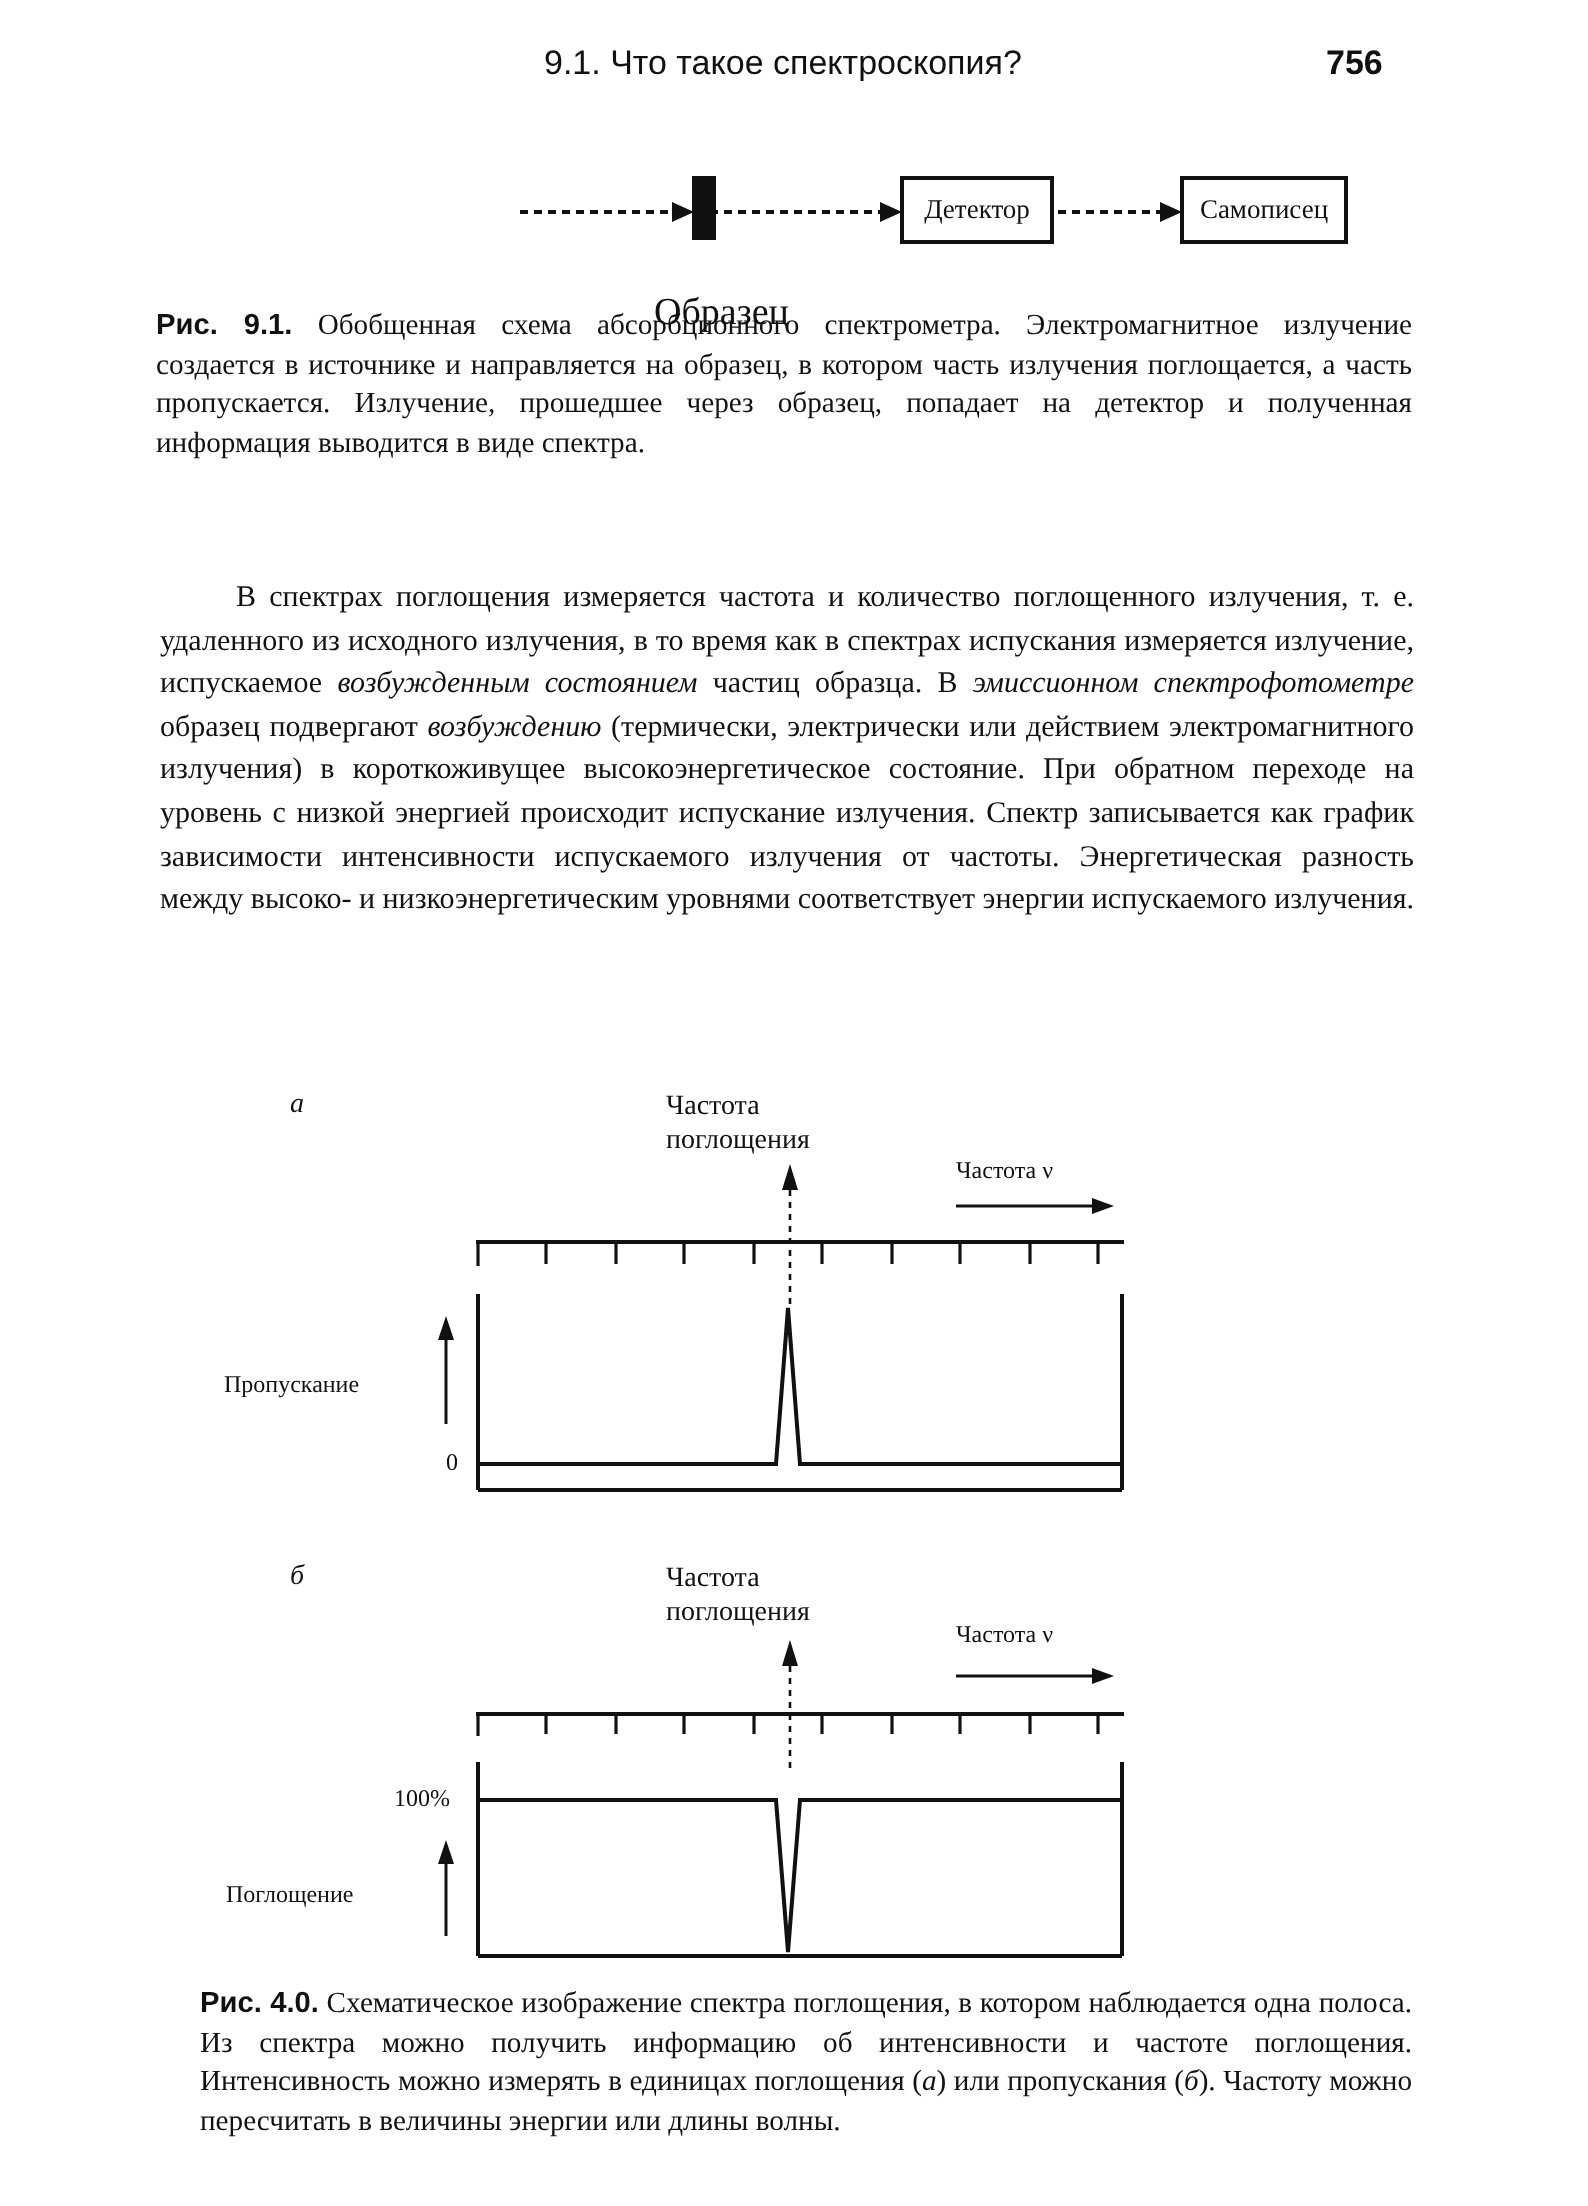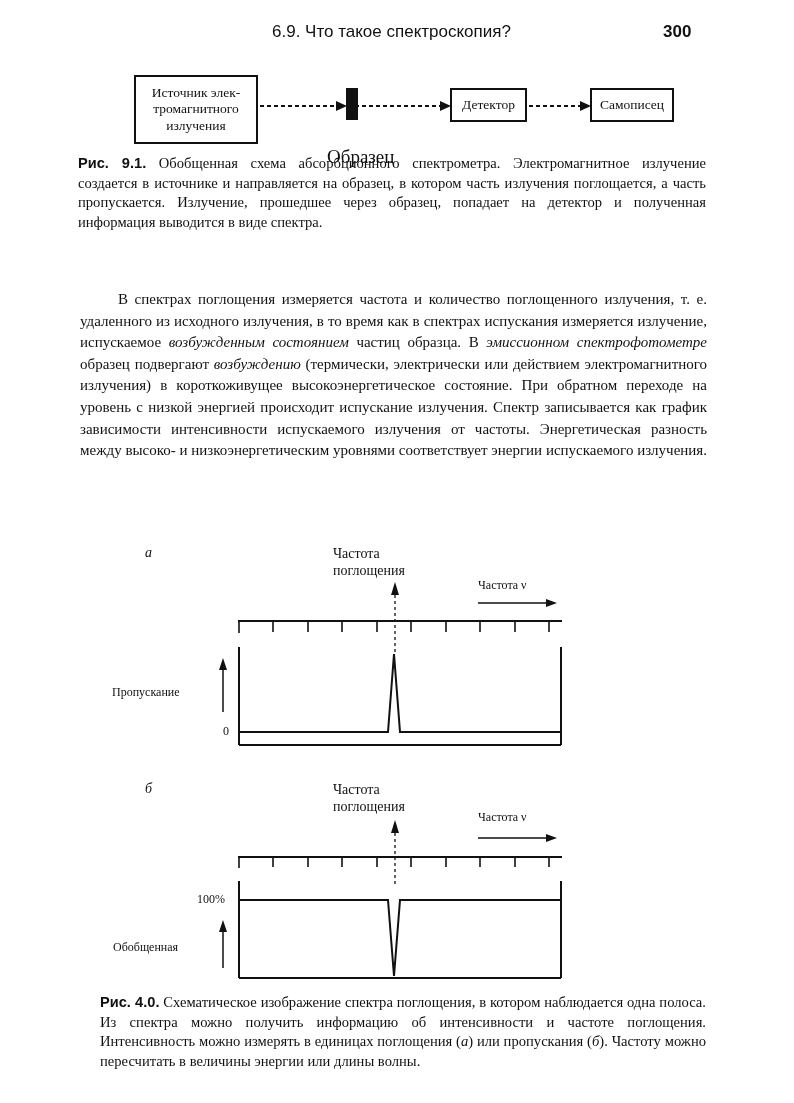--- a/index.html
+++ b/index.html
@@ -21,31 +21,24 @@
   .para em { font-style: italic; }
 
   .label { font-size: 12px; }
   .flabel { font-size: 14px; line-height: 17px; }
 
   .box { border: 2px solid #111; box-sizing: border-box; display: flex; align-items: center; justify-content: center; text-align: center; font-size: 13.5px; line-height: 16.5px; }
 </style>
 </head>
 <body>
 
-<div class="abs running-head sans">6.9. Что такое спектроскопия?</div>
-<div class="abs page-num sans">300</div>
+<div class="abs running-head sans">9.1. Что такое спектроскопия?</div>
+<div class="abs page-num sans">756</div>
 
 <div class="abs" style="left:0;top:0;width:794px;height:160px;">
-  <div class="abs box serif" style="left:134px;top:75px;width:124px;height:69px;font-size:13.5px;">
-    <div>
-      <div>Источник элек-</div>
-      <div>тромагнитного</div>
-      <div>излучения</div>
-    </div>
-  </div>
   <div class="abs box serif" style="left:450px;top:88px;width:77px;height:34px;">Детектор</div>
   <div class="abs box serif" style="left:590px;top:88px;width:84px;height:34px;">Самописец</div>
 
   <svg class="abs" style="left:0;top:0;" width="794" height="160">
     <g stroke="#111" stroke-width="2" fill="none" stroke-dasharray="4,3">
       <line x1="260" y1="106" x2="336" y2="106"></line>
       <line x1="355" y1="106" x2="440" y2="106"></line>
       <line x1="529" y1="106" x2="580" y2="106"></line>
     </g>
     <g fill="#111">
@@ -109,21 +102,21 @@
   <polygon points="219,670 223,658 227,670" fill="#111"></polygon>
 </svg>
 
 <div class="abs serif" style="left:145px;top:781px;font-style:italic;font-size:14px;">б</div>
 <div class="abs flabel serif" style="left:333px;top:781px;width:120px;">
   <div>Частота</div>
   <div>поглощения</div>
 </div>
 <div class="abs serif label" style="left:478px;top:810px;">Частота ν</div>
 <div class="abs serif label" style="left:197px;top:892px;">100%</div>
-<div class="abs serif label" style="left:113px;top:940px;">Обобщенная</div>
+<div class="abs serif label" style="left:113px;top:940px;">Поглощение</div>
 
 <svg class="abs" style="left:0;top:0;" width="794" height="1103">
   <line x1="478" y1="838" x2="548" y2="838" stroke="#111" stroke-width="1.5"></line>
   <polygon points="546,834 557,838 546,842" fill="#111"></polygon>
   <polygon points="391,833 395,820 399,833" fill="#111"></polygon>
   <line x1="395" y1="833" x2="395" y2="886" stroke="#111" stroke-width="1.3" stroke-dasharray="3,3"></line>
   <line x1="238" y1="857" x2="562" y2="857" stroke="#111" stroke-width="2"></line>
   <g stroke="#111" stroke-width="1.6">
     <line x1="239" y1="857" x2="239" y2="868"></line>
     <line x1="273" y1="857" x2="273" y2="867"></line>

